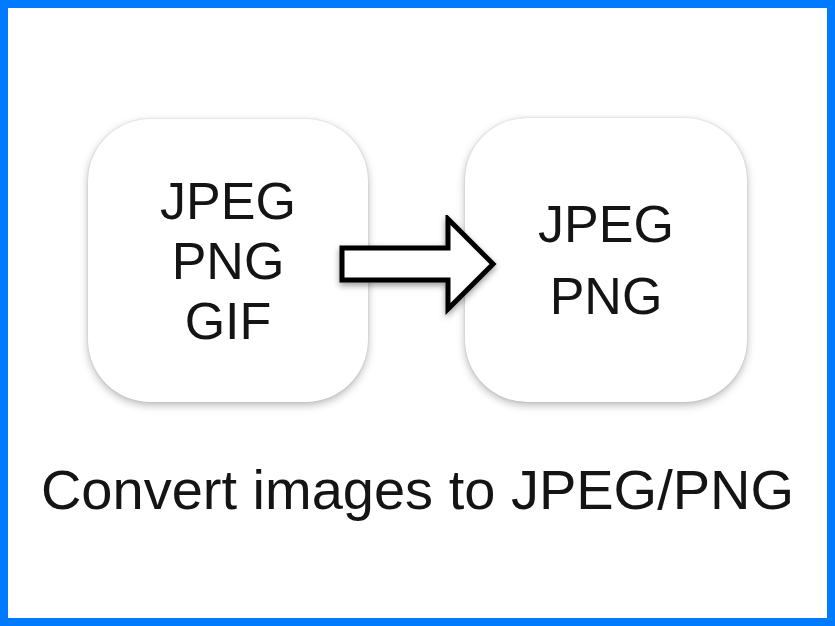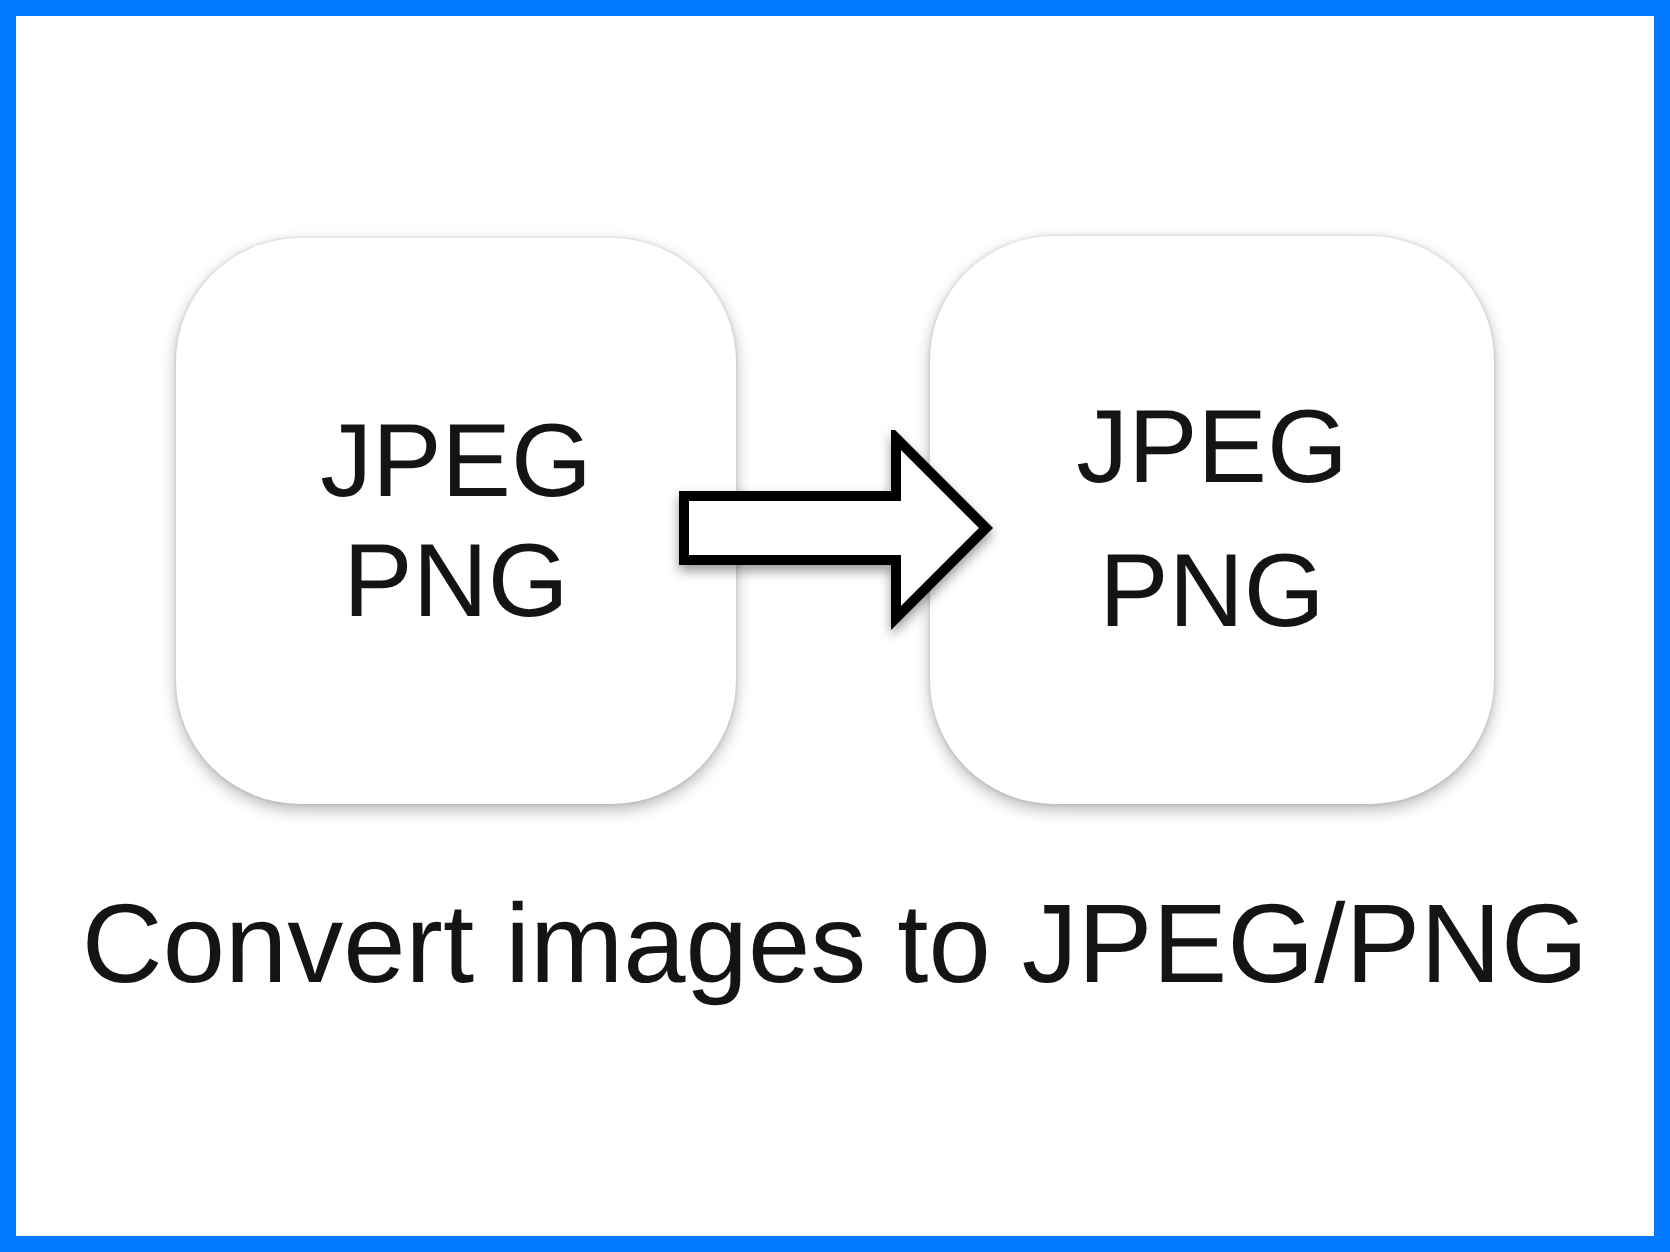--- a/index.html
+++ b/index.html
@@ -53,36 +53,37 @@
     position: absolute;
     left: 330px;  
     top: 207px;   
     z-index: 2;
     filter: drop-shadow(0 3px 3px rgba(0,0,0,0.40));
   }
   .caption {
     position: absolute;
     left: 0;
     right: 0;
-    top: 434px;   
+    top: 452px;   
     text-align: center;
     font-size: 56px;
     line-height: 60px;
     color: #141414;
     white-space: nowrap;
   }
 </style>
 </head>
 <body>
 
 <div class="frame">
 
   <div class="card card-source">
     <div class="format-line">JPEG</div>
     <div class="format-line">PNG</div>
+    <div class="format-line">GIF</div>
   </div>
 
   <svg class="arrow-svg" width="162" height="100" viewBox="0 0 162 100">
     <polygon points="4,33 110,33 110,4 155,49 110,94 110,65 4,65" fill="#ffffff" stroke="#000000" stroke-width="5" stroke-linejoin="miter"></polygon>
   </svg>
 
   <div class="card card-target">
     <div class="format-line">JPEG</div>
     <div class="format-line">PNG</div>
   </div>

